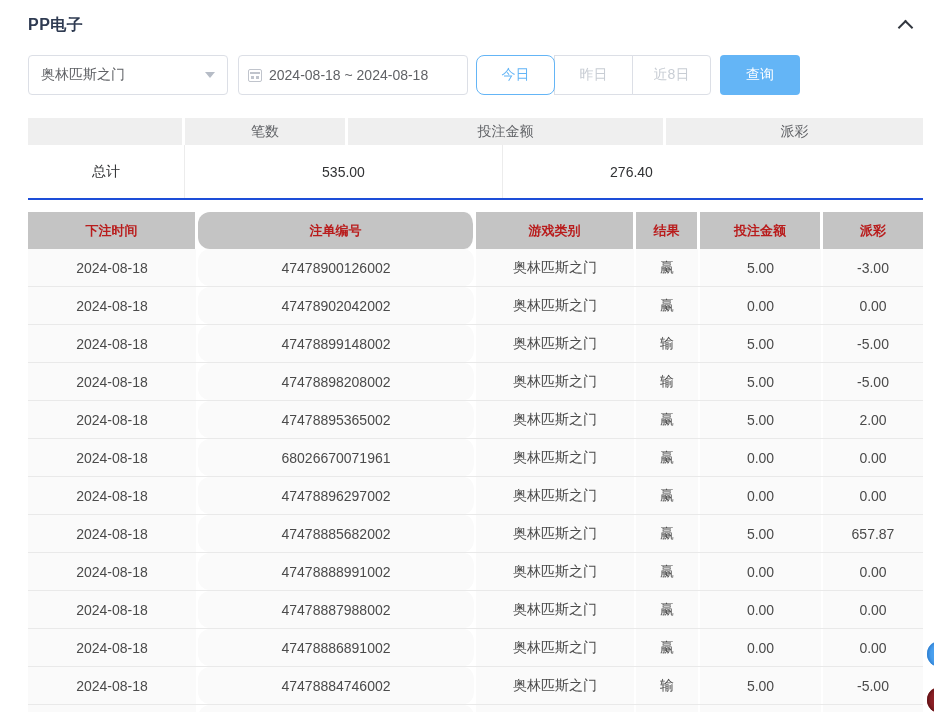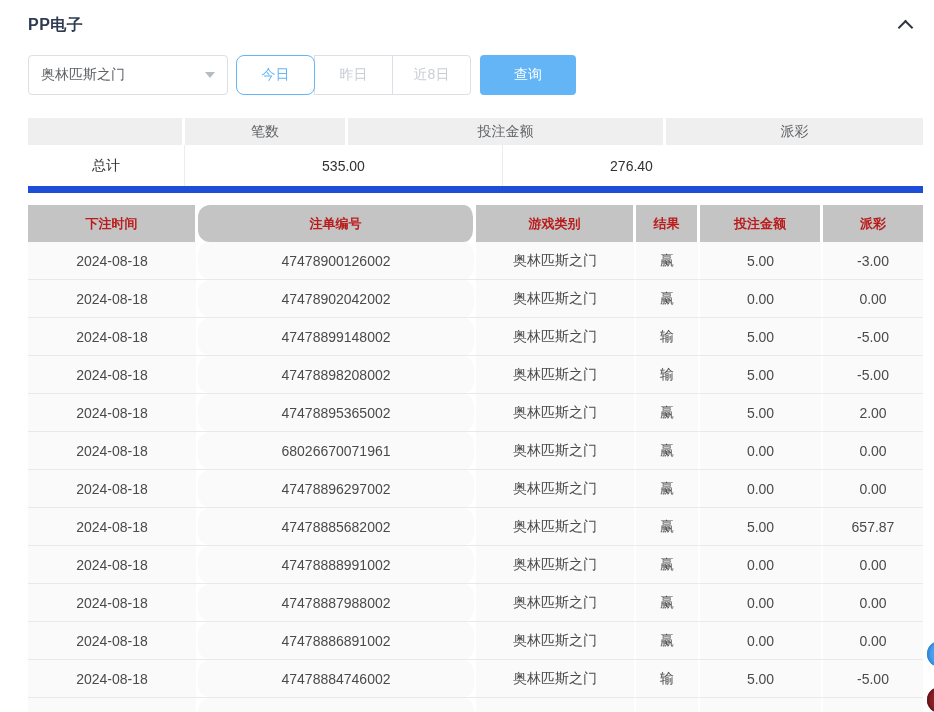--- a/index.html
+++ b/index.html
@@ -55,34 +55,34 @@
   .seg-btn {
     width:79px; height:40px; background:#fff; border:1px solid #dcdfe6;
     font-size:14px; color:#c8cdd4; cursor:pointer; margin-left:-1px;
     font-family:inherit; position:relative;
   }
   .seg-btn:first-child { border-radius:4px 0 0 4px; margin-left:0; }
   .seg-btn:last-child  { border-radius:0 4px 4px 0; }
   .seg-btn.active { border-color:#64b5f6; color:#64b5f6; z-index:2; border-radius:8px; }
 
   .query-btn {
-    width:96px; height:40px; margin-left:9px; background:#64b5f6; color:#fff;
+    width:80px; height:40px; margin-left:9px; background:#64b5f6; color:#fff;
     border:none; border-radius:4px; font-size:14px; cursor:pointer; font-family:inherit;
   }
 
   
   .summary { margin-top:23px; width:895px; }
   .summary-head { display:flex; height:27px; }
   .summary-head .scell {
     background:#efefef; color:#606266; font-size:14px;
     display:flex; align-items:center; justify-content:center;
     border-right:3px solid #ffffff;
   }
   .summary-head .scell:last-child { border-right:none; }
-  .summary-body { display:flex; height:48px; border-bottom:7px solid #1d4ed8; }
+  .summary-body { display:flex; height:55px; border-bottom:2px solid #1d4ed8; }
   .summary-body .scell {
     background:#fff; font-size:14px; color:#303133;
     display:flex; align-items:center; justify-content:center;
     border-right:1px solid #ececec;
   }
   .summary-body .scell:last-child { border-right:none; }
   .s1 { width:157px; } .s2 { width:163px; } .s3 { width:318px; } .s4 { width:257px; }
 
   
   .bet-table { margin-top:12px; width:895px; }
@@ -125,20 +125,24 @@
       <span class="chevron-up"></span>
     </button>
   </div>
 
   <div class="filter-row">
     <div class="select-box">
       <span class="select-value">奥林匹斯之门</span>
       <span class="caret-down"></span>
     </div>
 
+    <div class="date-box">
+      <span class="cal-icon"></span>
+      <span class="date-value">2024-08-18 ~ 2024-08-18</span>
+    </div>
 
     <div class="btn-group">
       <button class="seg-btn active">今日</button>
       <button class="seg-btn">昨日</button>
       <button class="seg-btn">近8日</button>
     </div>
 
     <button class="query-btn">查询</button>
   </div>
 

